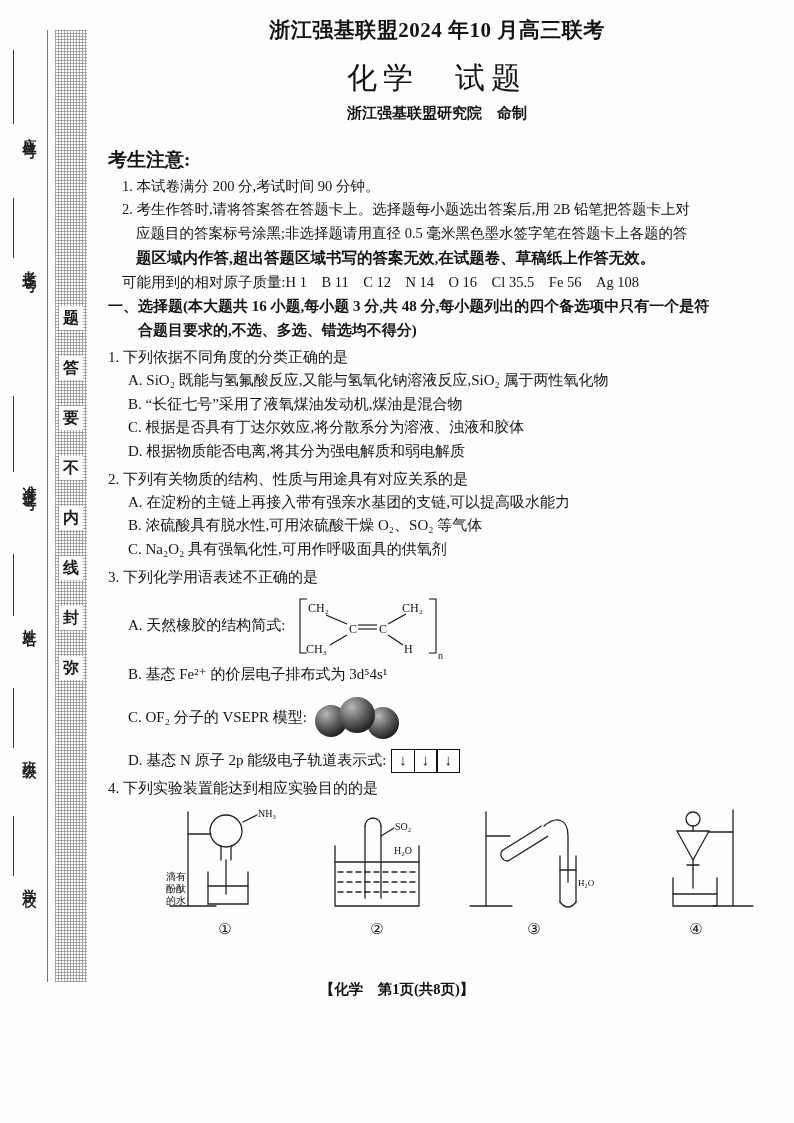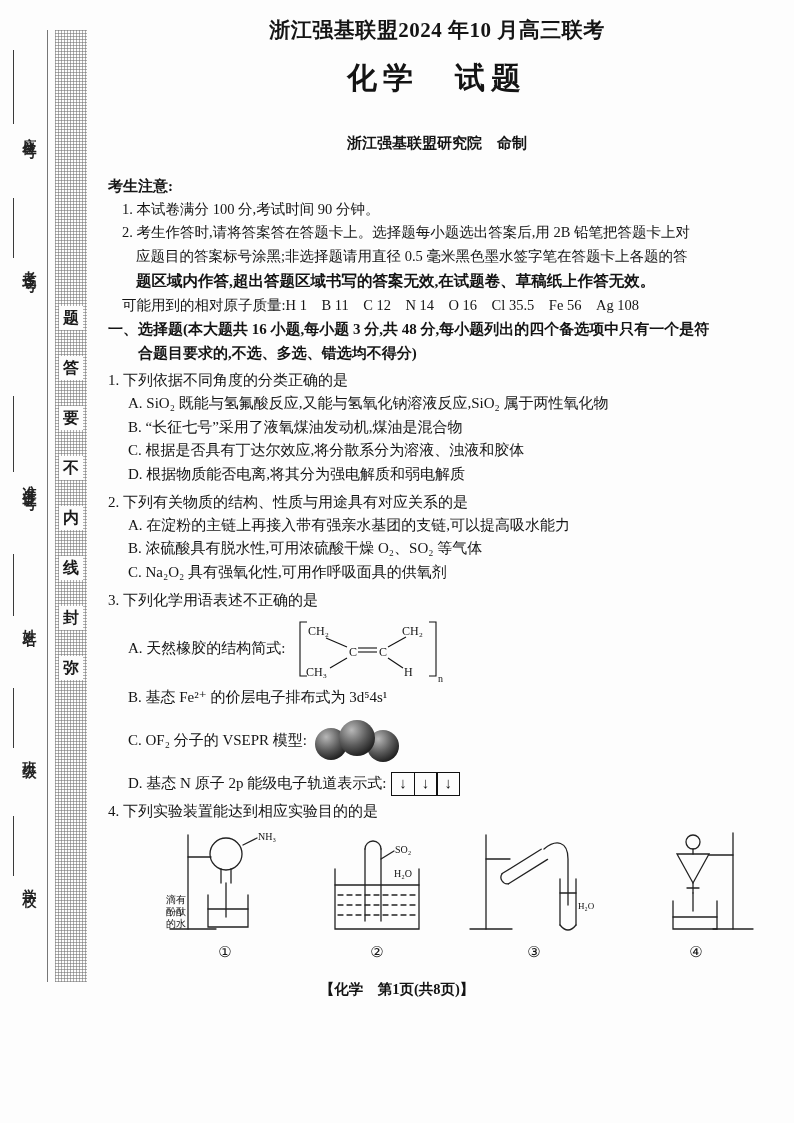--- a/index.html
+++ b/index.html
@@ -26,23 +26,23 @@
     display:flex; flex-direction:column; align-items:center; padding-top:276px; gap:26px;
   }
   .sealchar {
     display:block; width:24px; height:24px; line-height:24px; background:#fdfdfd;
     text-align:center; font-size:16px; font-weight:700; color:#1a1a1a;
   }
 
   
   .content { position:absolute; left:108px; top:16px; width:658px; }
   .h1 { font-size:21px; font-weight:700; text-align:center; letter-spacing:.5px; }
-  .h2 { font-size:30px; font-weight:700; text-align:center; margin-top:14px; letter-spacing:6px; }
-  .h3 { font-size:15px; font-weight:700; text-align:center; margin-top:35px; }
-  .notice-head { font-size:15px; font-weight:700; margin-top:24px; }
+  .h2 { font-size:30px; font-weight:400; text-align:center; margin-top:14px; letter-spacing:6px; }
+  .h3 { font-size:15px; font-weight:700; text-align:center; margin-top:5px; }
+  .notice-head { font-size:19px; font-weight:700; margin-top:24px; }
   .note { font-size:14.5px; line-height:1.62; }
   .n1 { padding-left:14px; margin-top:2px; }
   .n2a { padding-left:14px; }
   .n2b { padding-left:28px; }
   .n2c { padding-left:28px; font-weight:700; font-size:15.5px; }
   .atomic { padding-left:14px; }
   .sec { font-weight:700; font-size:15px; line-height:1.6; }
   .sec2 { padding-left:30px; }
   .stem { font-size:15px; line-height:1.6; margin-top:3px; }
   .opt { font-size:15px; line-height:1.58; padding-left:20px; }
@@ -104,21 +104,21 @@
     </div>
   </div>
 
   <div class="content">
 
     <div class="h1">浙江强基联盟2024 年10 月高三联考</div>
     <div class="h2">化学　试题</div>
     <div class="h3">浙江强基联盟研究院　命制</div>
 
     <div class="notice-head">考生注意:</div>
-    <div class="note n1">1. 本试卷满分 100 分,考试时间 90 分钟。</div>
+    <div class="note n1">1. 本试卷满分 200 分,考试时间 90 分钟。</div>
     <div class="note n2a">2. 考生作答时,请将答案答在答题卡上。选择题每小题选出答案后,用 2B 铅笔把答题卡上对</div>
     <div class="note n2b">应题目的答案标号涂黑;非选择题请用直径 0.5 毫米黑色墨水签字笔在答题卡上各题的答</div>
     <div class="note n2c">题区域内作答,超出答题区域书写的答案无效,在试题卷、草稿纸上作答无效。</div>
     <div class="note atomic">可能用到的相对原子质量:H 1　B 11　C 12　N 14　O 16　Cl 35.5　Fe 56　Ag 108</div>
 
     <div class="sec">一、选择题(本大题共 16 小题,每小题 3 分,共 48 分,每小题列出的四个备选项中只有一个是符</div>
     <div class="sec sec2">合题目要求的,不选、多选、错选均不得分)</div>
 
     <div>
       <div class="stem">1. 下列依据不同角度的分类正确的是</div>

